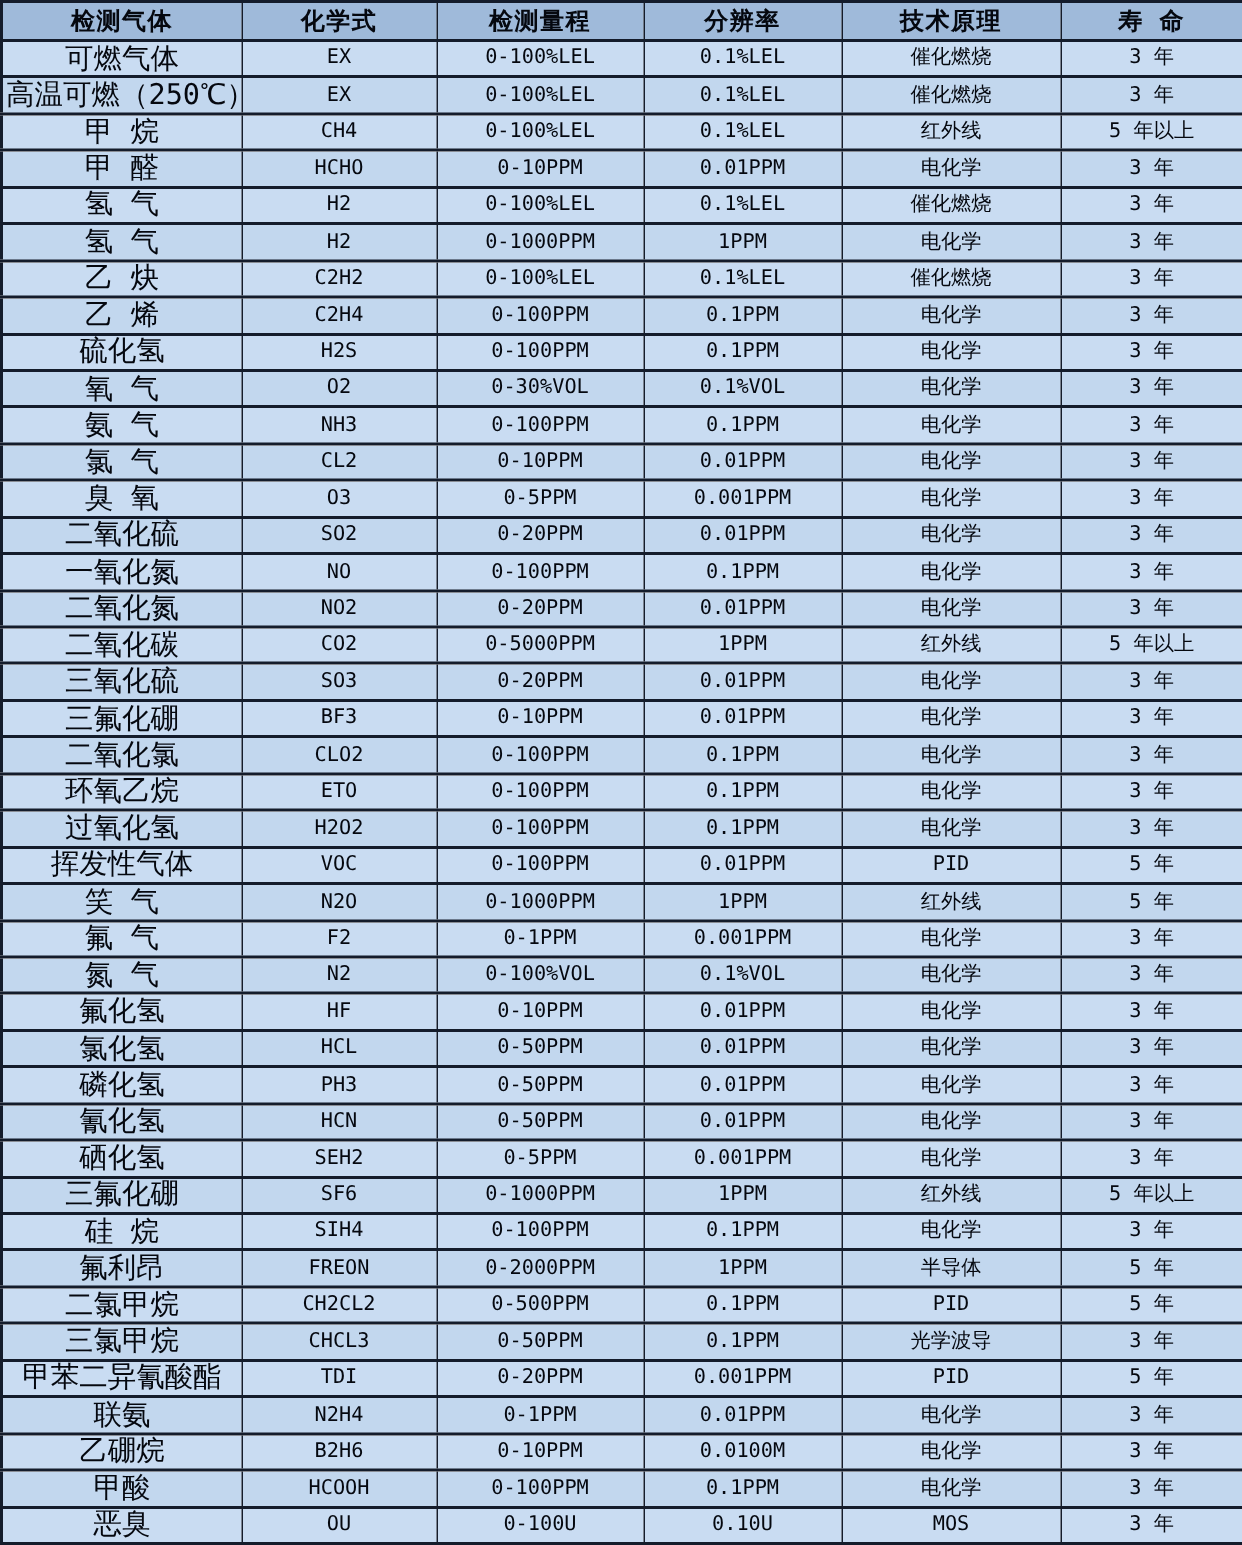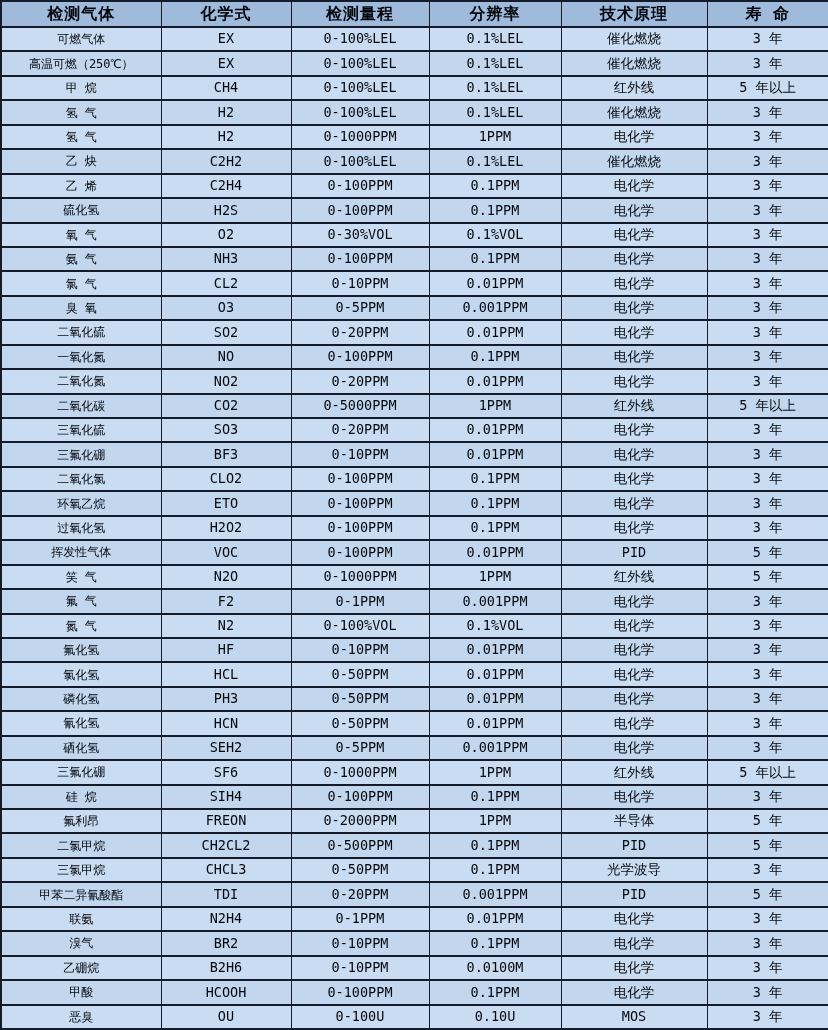--- a/index.html
+++ b/index.html
@@ -34,21 +34,21 @@
   thead th{
     background:var(--header-bg);
     font-size:16px;font-weight:bold;
     height:24px;letter-spacing:1px;font-family:Liberation Mono, monospace;
   }
   tbody td{
     background:var(--row-bg);
     font-size:13.5px;line-height:1;
   }
   tbody tr:nth-child(even) td{background:var(--row-alt-bg);}
-  td.cell-gas{font-size:12px;}
+  td.cell-gas{font-size:19px;}
 </style>
 </head>
 <body>
 
 <div class="page">
   <table class="gas-table">
     <colgroup>
       <col class="c-gas">
         <col class="c-formula">
         <col class="c-range">
@@ -85,20 +85,28 @@
         </tr>
         <tr>
           <td class="cell-gas">甲 烷</td>
           <td class="cell-formula">CH4</td>
           <td class="cell-range">0-100%LEL</td>
           <td class="cell-resolution">0.1%LEL</td>
           <td class="cell-principle">红外线</td>
           <td class="cell-life">5 年以上</td>
         </tr>
         <tr>
+          <td class="cell-gas">甲 醛</td>
+          <td class="cell-formula">HCHO</td>
+          <td class="cell-range">0-10PPM</td>
+          <td class="cell-resolution">0.01PPM</td>
+          <td class="cell-principle">电化学</td>
+          <td class="cell-life">3 年</td>
+        </tr>
+        <tr>
           <td class="cell-gas">氢 气</td>
           <td class="cell-formula">H2</td>
           <td class="cell-range">0-100%LEL</td>
           <td class="cell-resolution">0.1%LEL</td>
           <td class="cell-principle">催化燃烧</td>
           <td class="cell-life">3 年</td>
         </tr>
         <tr>
           <td class="cell-gas">氢 气</td>
           <td class="cell-formula">H2</td>
@@ -357,28 +365,20 @@
         </tr>
         <tr>
           <td class="cell-gas">联氨</td>
           <td class="cell-formula">N2H4</td>
           <td class="cell-range">0-1PPM</td>
           <td class="cell-resolution">0.01PPM</td>
           <td class="cell-principle">电化学</td>
           <td class="cell-life">3 年</td>
         </tr>
         <tr>
-          <td class="cell-gas">溴气</td>
-          <td class="cell-formula">BR2</td>
-          <td class="cell-range">0-10PPM</td>
-          <td class="cell-resolution">0.1PPM</td>
-          <td class="cell-principle">电化学</td>
-          <td class="cell-life">3 年</td>
-        </tr>
-        <tr>
           <td class="cell-gas">乙硼烷</td>
           <td class="cell-formula">B2H6</td>
           <td class="cell-range">0-10PPM</td>
           <td class="cell-resolution">0.0100M</td>
           <td class="cell-principle">电化学</td>
           <td class="cell-life">3 年</td>
         </tr>
         <tr>
           <td class="cell-gas">甲酸</td>
           <td class="cell-formula">HCOOH</td>

